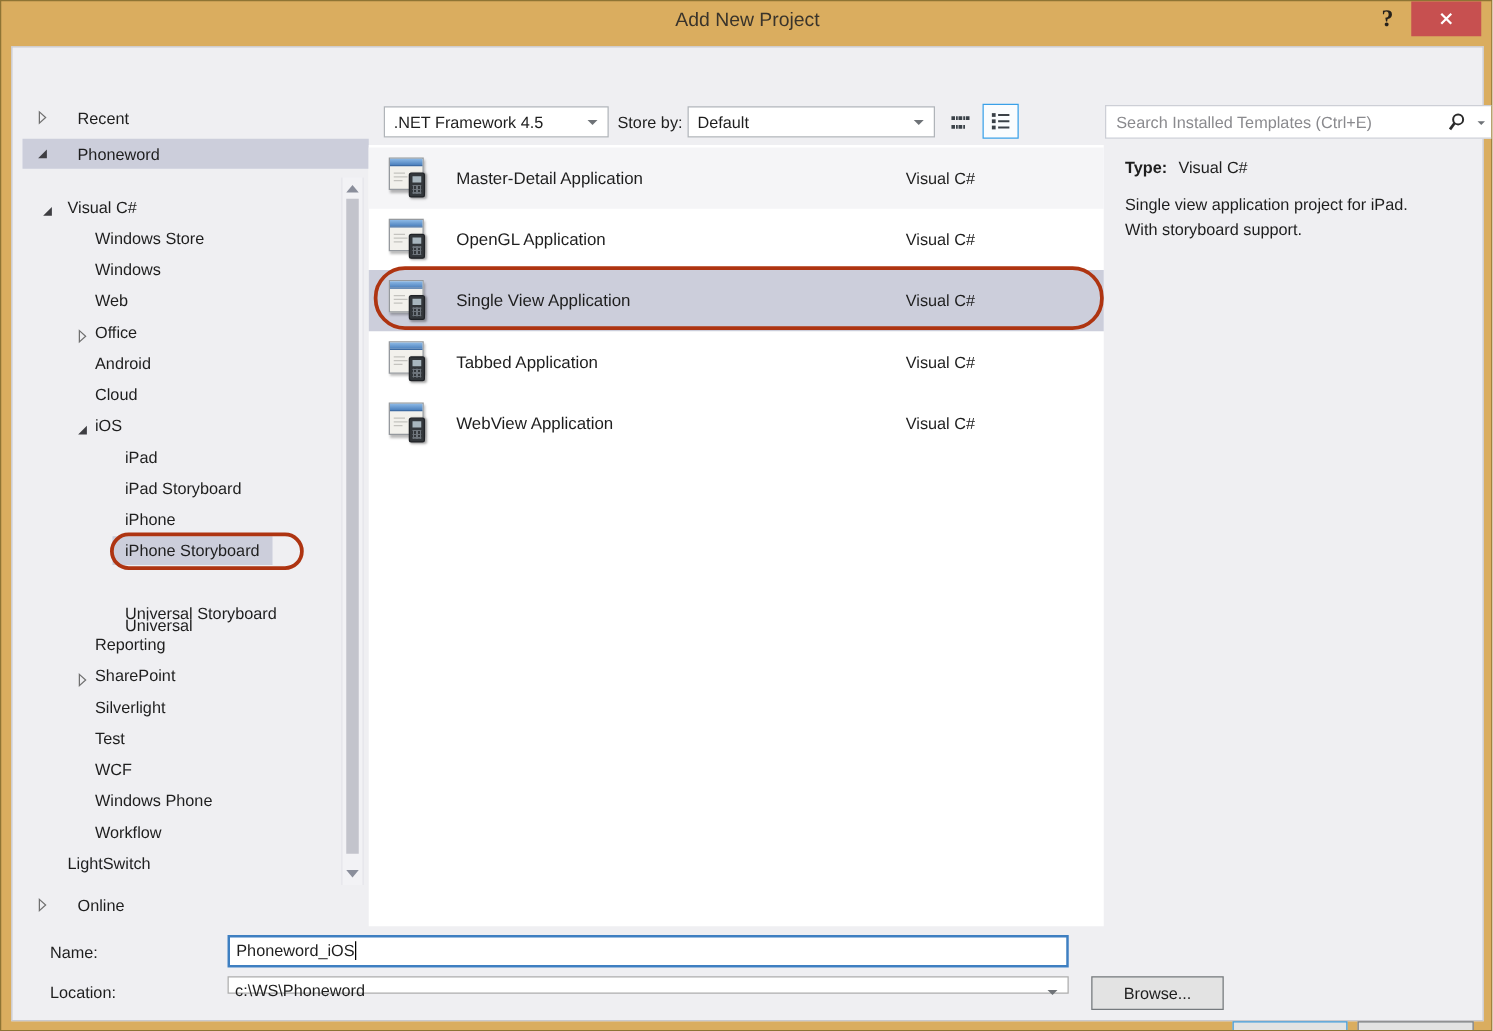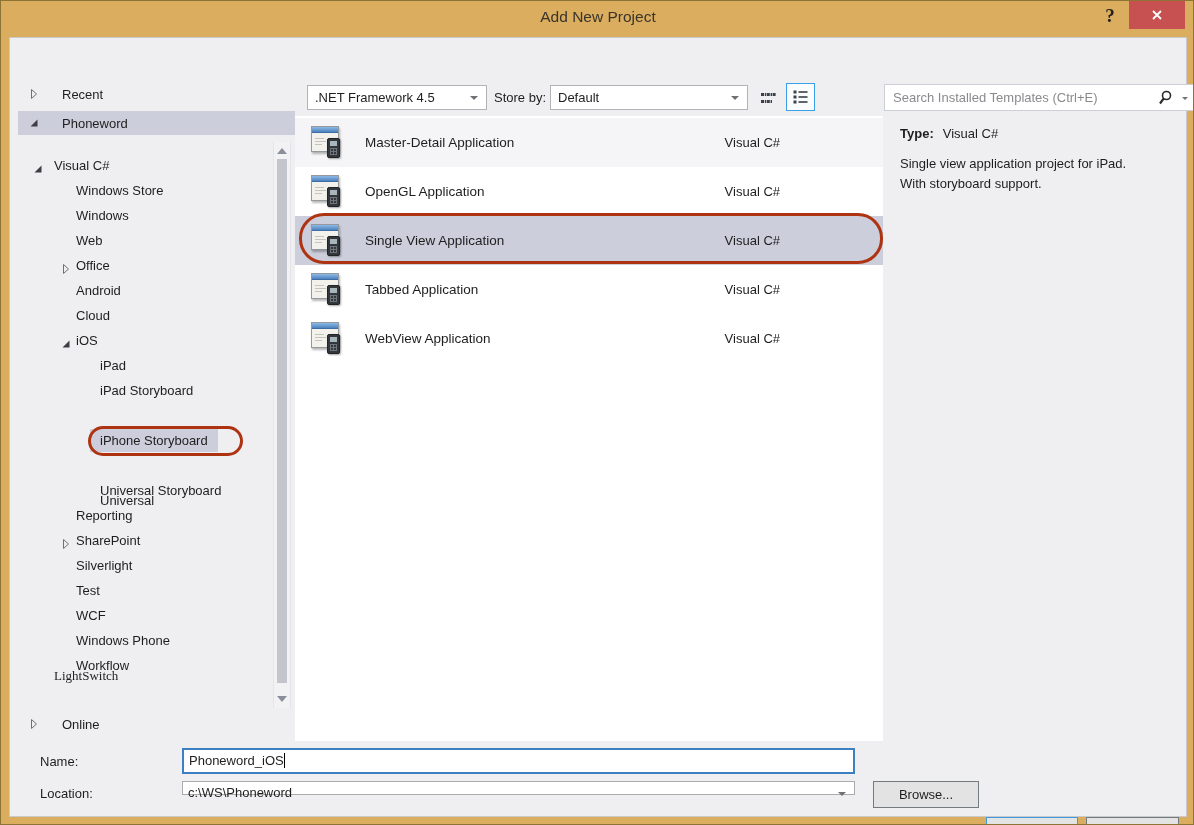--- a/index.html
+++ b/index.html
@@ -162,20 +162,23 @@
               <path d="M9.5 2.5 L9.5 9.5 L2.5 9.5 Z" fill="#3E3E42"></path>
             </svg></span>
           <span class="tlabel" style="left: 58px;">iOS</span>
         </div>
         <div class="tree-item" style="top: 213px;">
           <span class="tlabel" style="left: 82px;">iPad</span>
         </div>
         <div class="tree-item" style="top: 238px;">
           <span class="tlabel" style="left: 82px;">iPad Storyboard</span>
         </div>
+        <div class="tree-item" style="top: 263px;">
+          <span class="tlabel" style="left: 82px;">iPhone</span>
+        </div>
         <div class="tree-item selected" style="top: 288px;">
           <span class="tlabel" style="left: 82px;">iPhone Storyboard</span>
         </div>
         <div class="tree-item" style="top: 313px; margin-top: 35px;">
           <span class="tlabel" style="left: 82px;">Universal</span>
         </div>
         <div class="tree-item" style="top: 338px;">
           <span class="tlabel" style="left: 82px;">Universal Storyboard</span>
         </div>
         <div class="tree-item" style="top: 363px; text-align: center;">
@@ -195,21 +198,21 @@
         </div>
         <div class="tree-item" style="top: 463px;">
           <span class="tlabel" style="left: 58px;">WCF</span>
         </div>
         <div class="tree-item" style="top: 488px;">
           <span class="tlabel" style="left: 58px;">Windows Phone</span>
         </div>
         <div class="tree-item" style="top: 513px;">
           <span class="tlabel" style="left: 58px;">Workflow</span>
         </div>
-        <div class="tree-item" style="top: 523px; font-family: Liberation Serif, serif;">
+        <div class="tree-item" style="top: 538px;">
           <span class="tlabel" style="left: 36px;">LightSwitch</span>
         </div>
       </div>
     <div class="nav-row" id="nav-online">
       <span class="exp">
         <svg width="12" height="12" viewBox="0 0 12 12">
             <path d="M3.5 1.5 L8.5 6 L3.5 10.5 Z" fill="none" stroke="#707070" stroke-width="1"></path>
           </svg>
       </span>
       <span class="lbl">Online</span>

